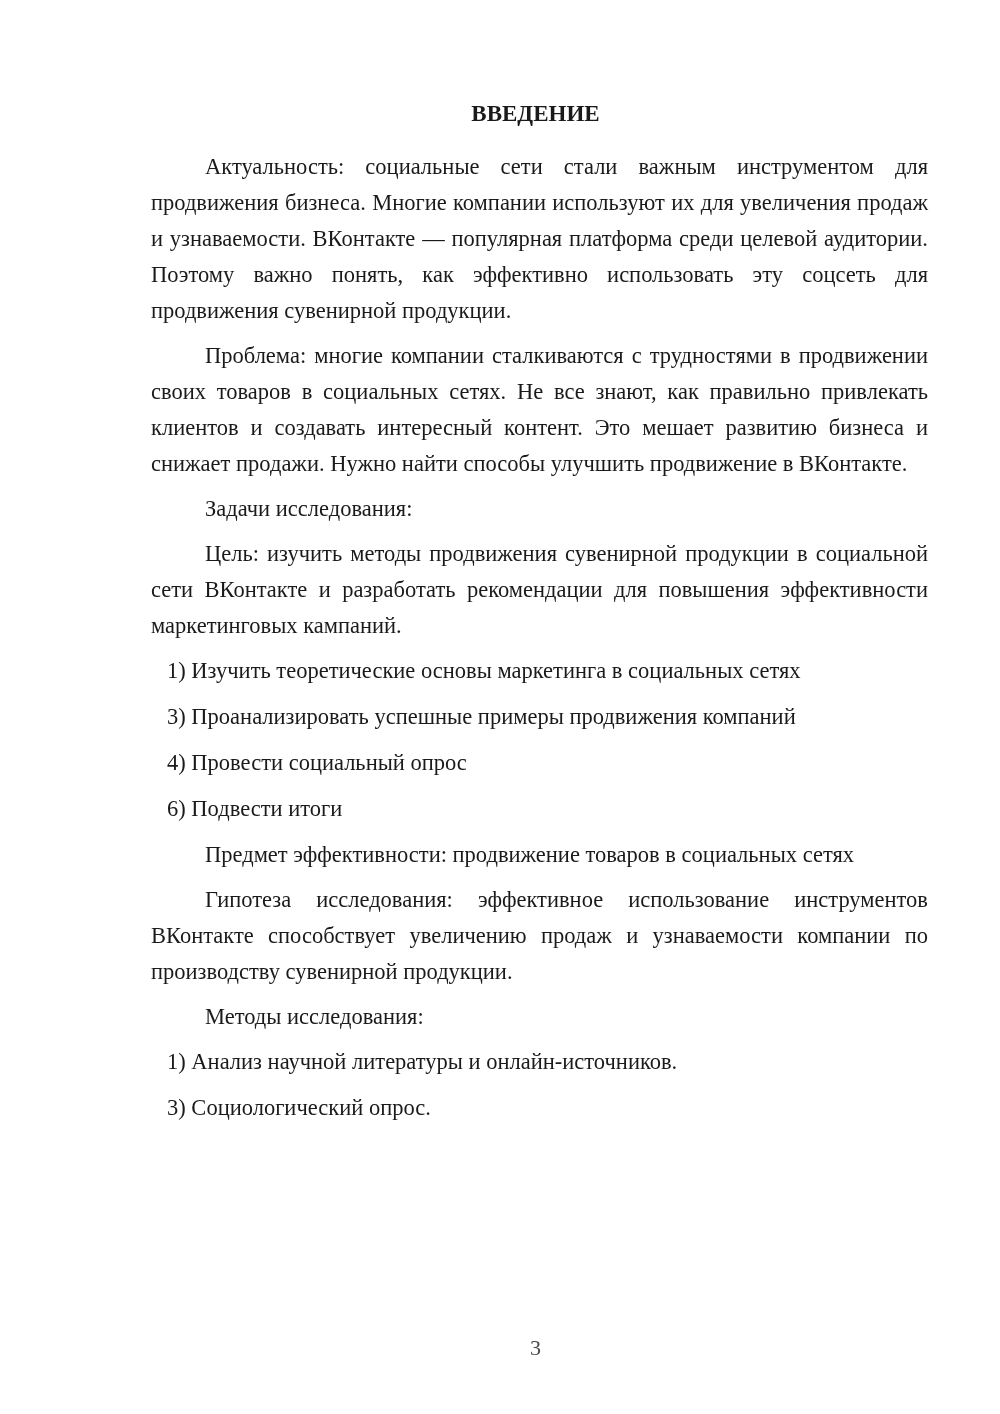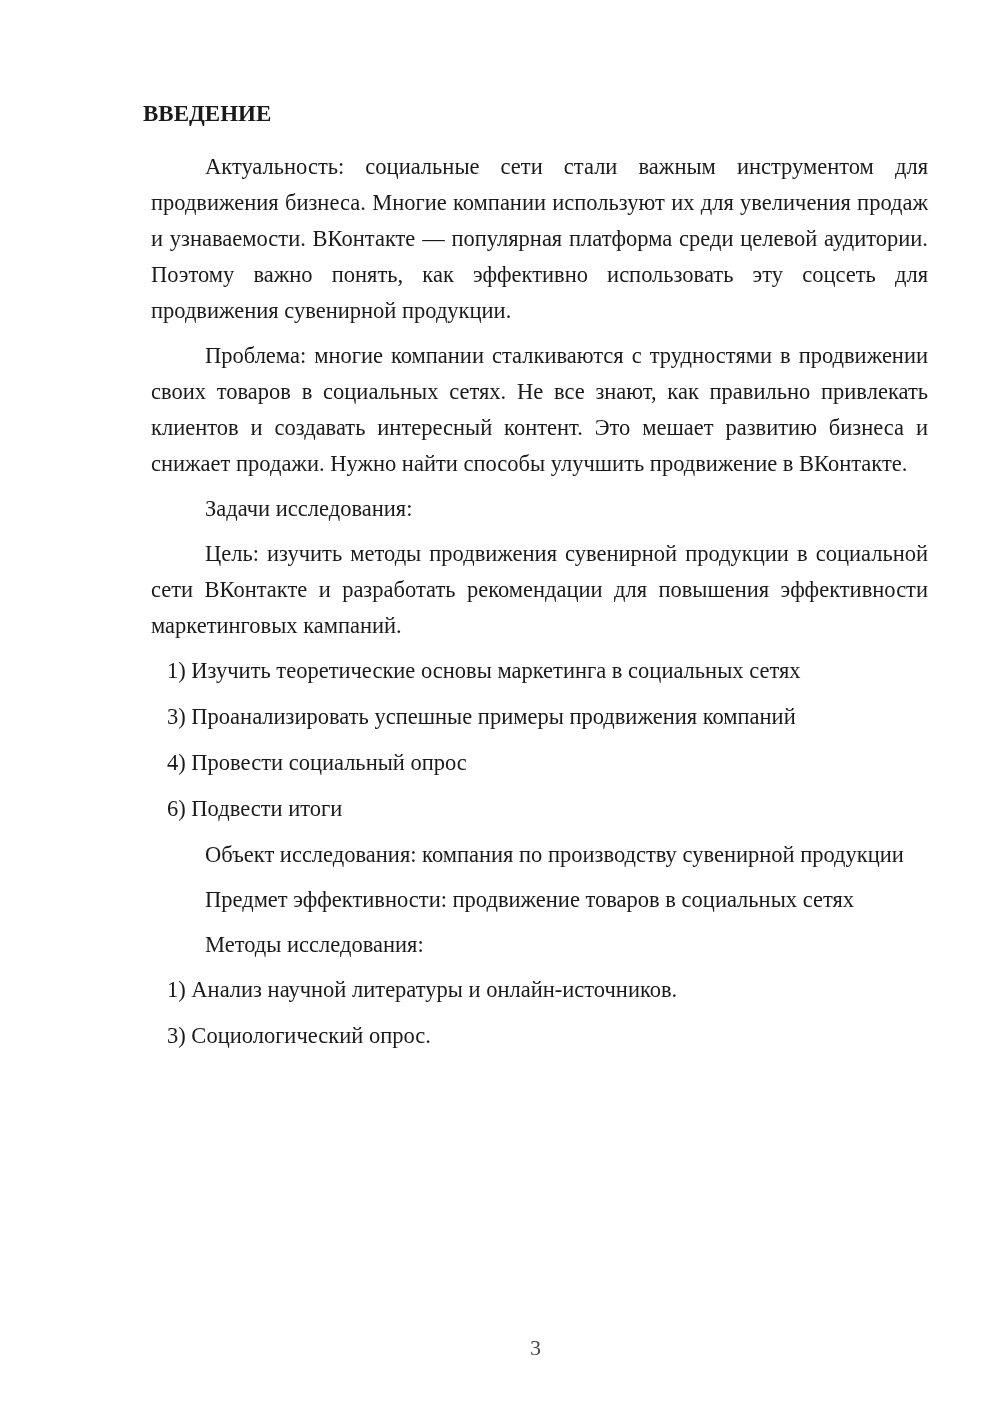--- a/index.html
+++ b/index.html
@@ -19,21 +19,21 @@
     inset: 0;
     box-sizing: border-box;
     padding: 96px 72px 0 143px;
     color: var(--ink, #1a1a1a);
     font-size: 22.5px;
     line-height: 36px;
   }
   .doc-title {
     font-size: 23px;
     font-weight: bold;
-    text-align: left;
+    text-align: center;
     margin: 0 0 17px 0;
     line-height: 36px;
   }
   .para {
     margin: 0 0 9px 8px;
     text-indent: 54px;
     text-align: justify;
   }
   .list-item {
     margin: 0 0 10px 0;
@@ -67,24 +67,24 @@
 
   <p class="para">Цель: изучить методы продвижения сувенирной продукции в социальной сети ВКонтакте и разработать рекомендации для повышения эффективности маркетинговых кампаний.</p>
 
   <div>
     <p class="list-item">1) Изучить теоретические основы маркетинга в социальных сетях</p>
     <p class="list-item">3) Проанализировать успешные примеры продвижения компаний</p>
     <p class="list-item">4) Провести социальный опрос</p>
     <p class="list-item">6) Подвести итоги</p>
   </div>
 
-  <p class="para">Объект исследования: компания по производству сувенирной продукции</p>
 
   <p class="para">Предмет эффективности: продвижение товаров в социальных сетях</p>
 
+  <p class="para">Гипотеза исследования: эффективное использование инструментов ВКонтакте способствует увеличению продаж и узнаваемости компании по производству сувенирной продукции.</p>
 
   <p class="para">Методы исследования:</p>
 
   <div>
     <p class="list-item">1) Анализ научной литературы и онлайн-источников.</p>
     <p class="list-item">3) Социологический опрос.</p>
   </div>
 
 </div>
 

